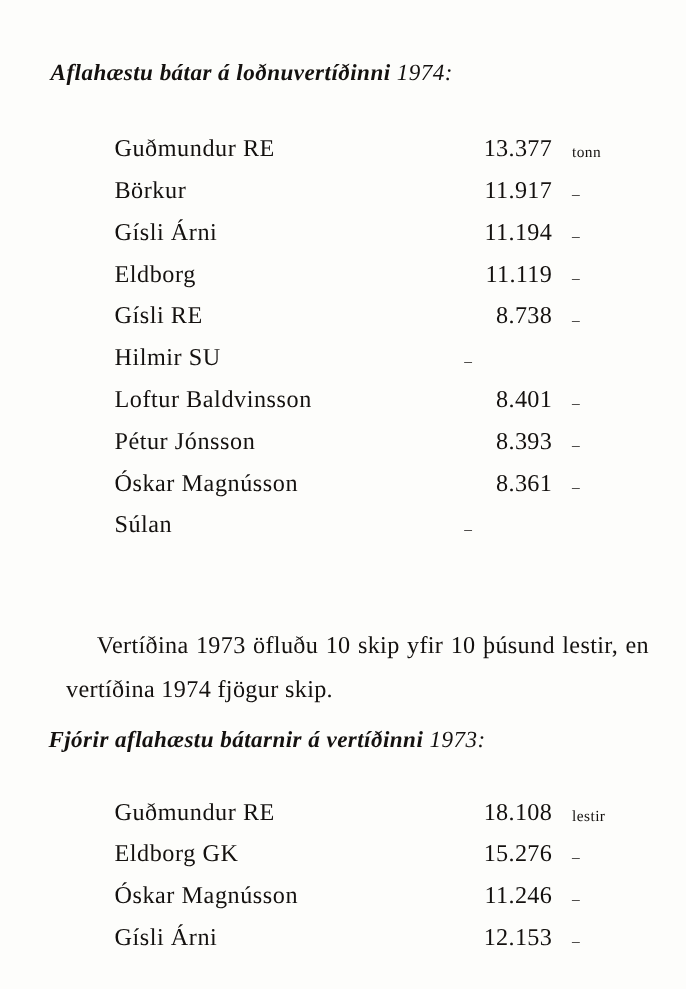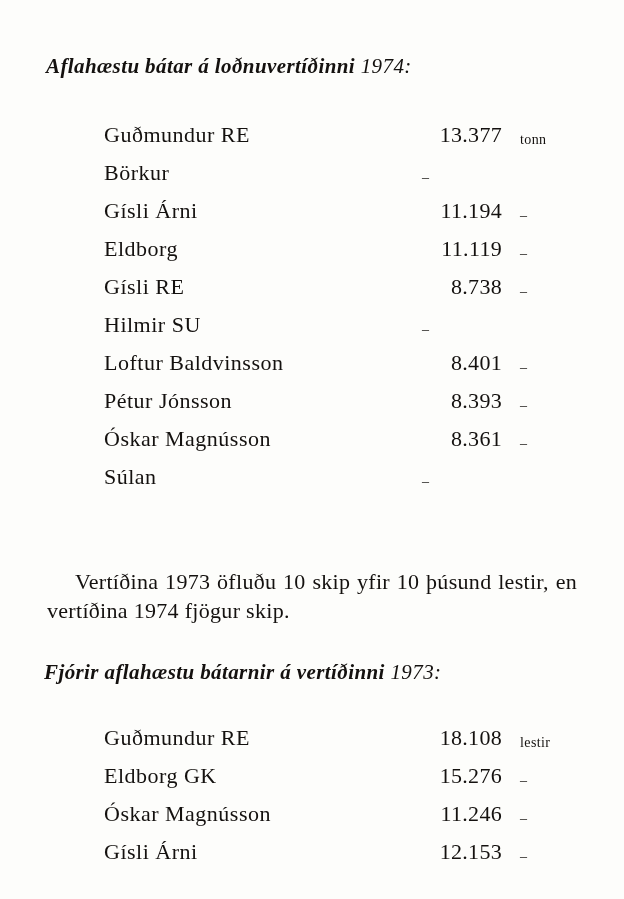--- a/index.html
+++ b/index.html
@@ -73,25 +73,25 @@
   }
   .row .unit {
     padding-left: 18px;
     font-size: 14px;
     letter-spacing: 0.4px;
     white-space: pre;
   }
 
   .paragraph {
     position: absolute;
-    left: 47px;
+    left: 60px;
     top: 545px;
     width: 530px;
     font-size: 22px;
-    line-height: 29px;
+    line-height: 40px;
     text-align: justify;
     text-justify: inter-word;
     letter-spacing: 0.3px;
   }
   .paragraph .indent {
     display: inline-block;
     width: 28px;
   }
 
   .heading-2 {
@@ -108,20 +108,21 @@
   <div class="section-heading heading-1"><span class="hd-bold">Aflahæstu bátar á loðnuvertíðinni</span><span class="hd-year"> 1974:</span></div>
 
   <div class="list-1">
     <div class="row">
       <span class="name">Guðmundur RE</span>
       <span class="value">13.377</span>
       <span class="unit">tonn</span>
     </div>
     <div class="row">
       <span class="name">Börkur</span>
+      <span class="value">11.917</span>
       <span class="unit">–</span>
     </div>
     <div class="row">
       <span class="name">Gísli Árni</span>
       <span class="value">11.194</span>
       <span class="unit">–</span>
     </div>
     <div class="row">
       <span class="name">Eldborg</span>
       <span class="value">11.119</span>

